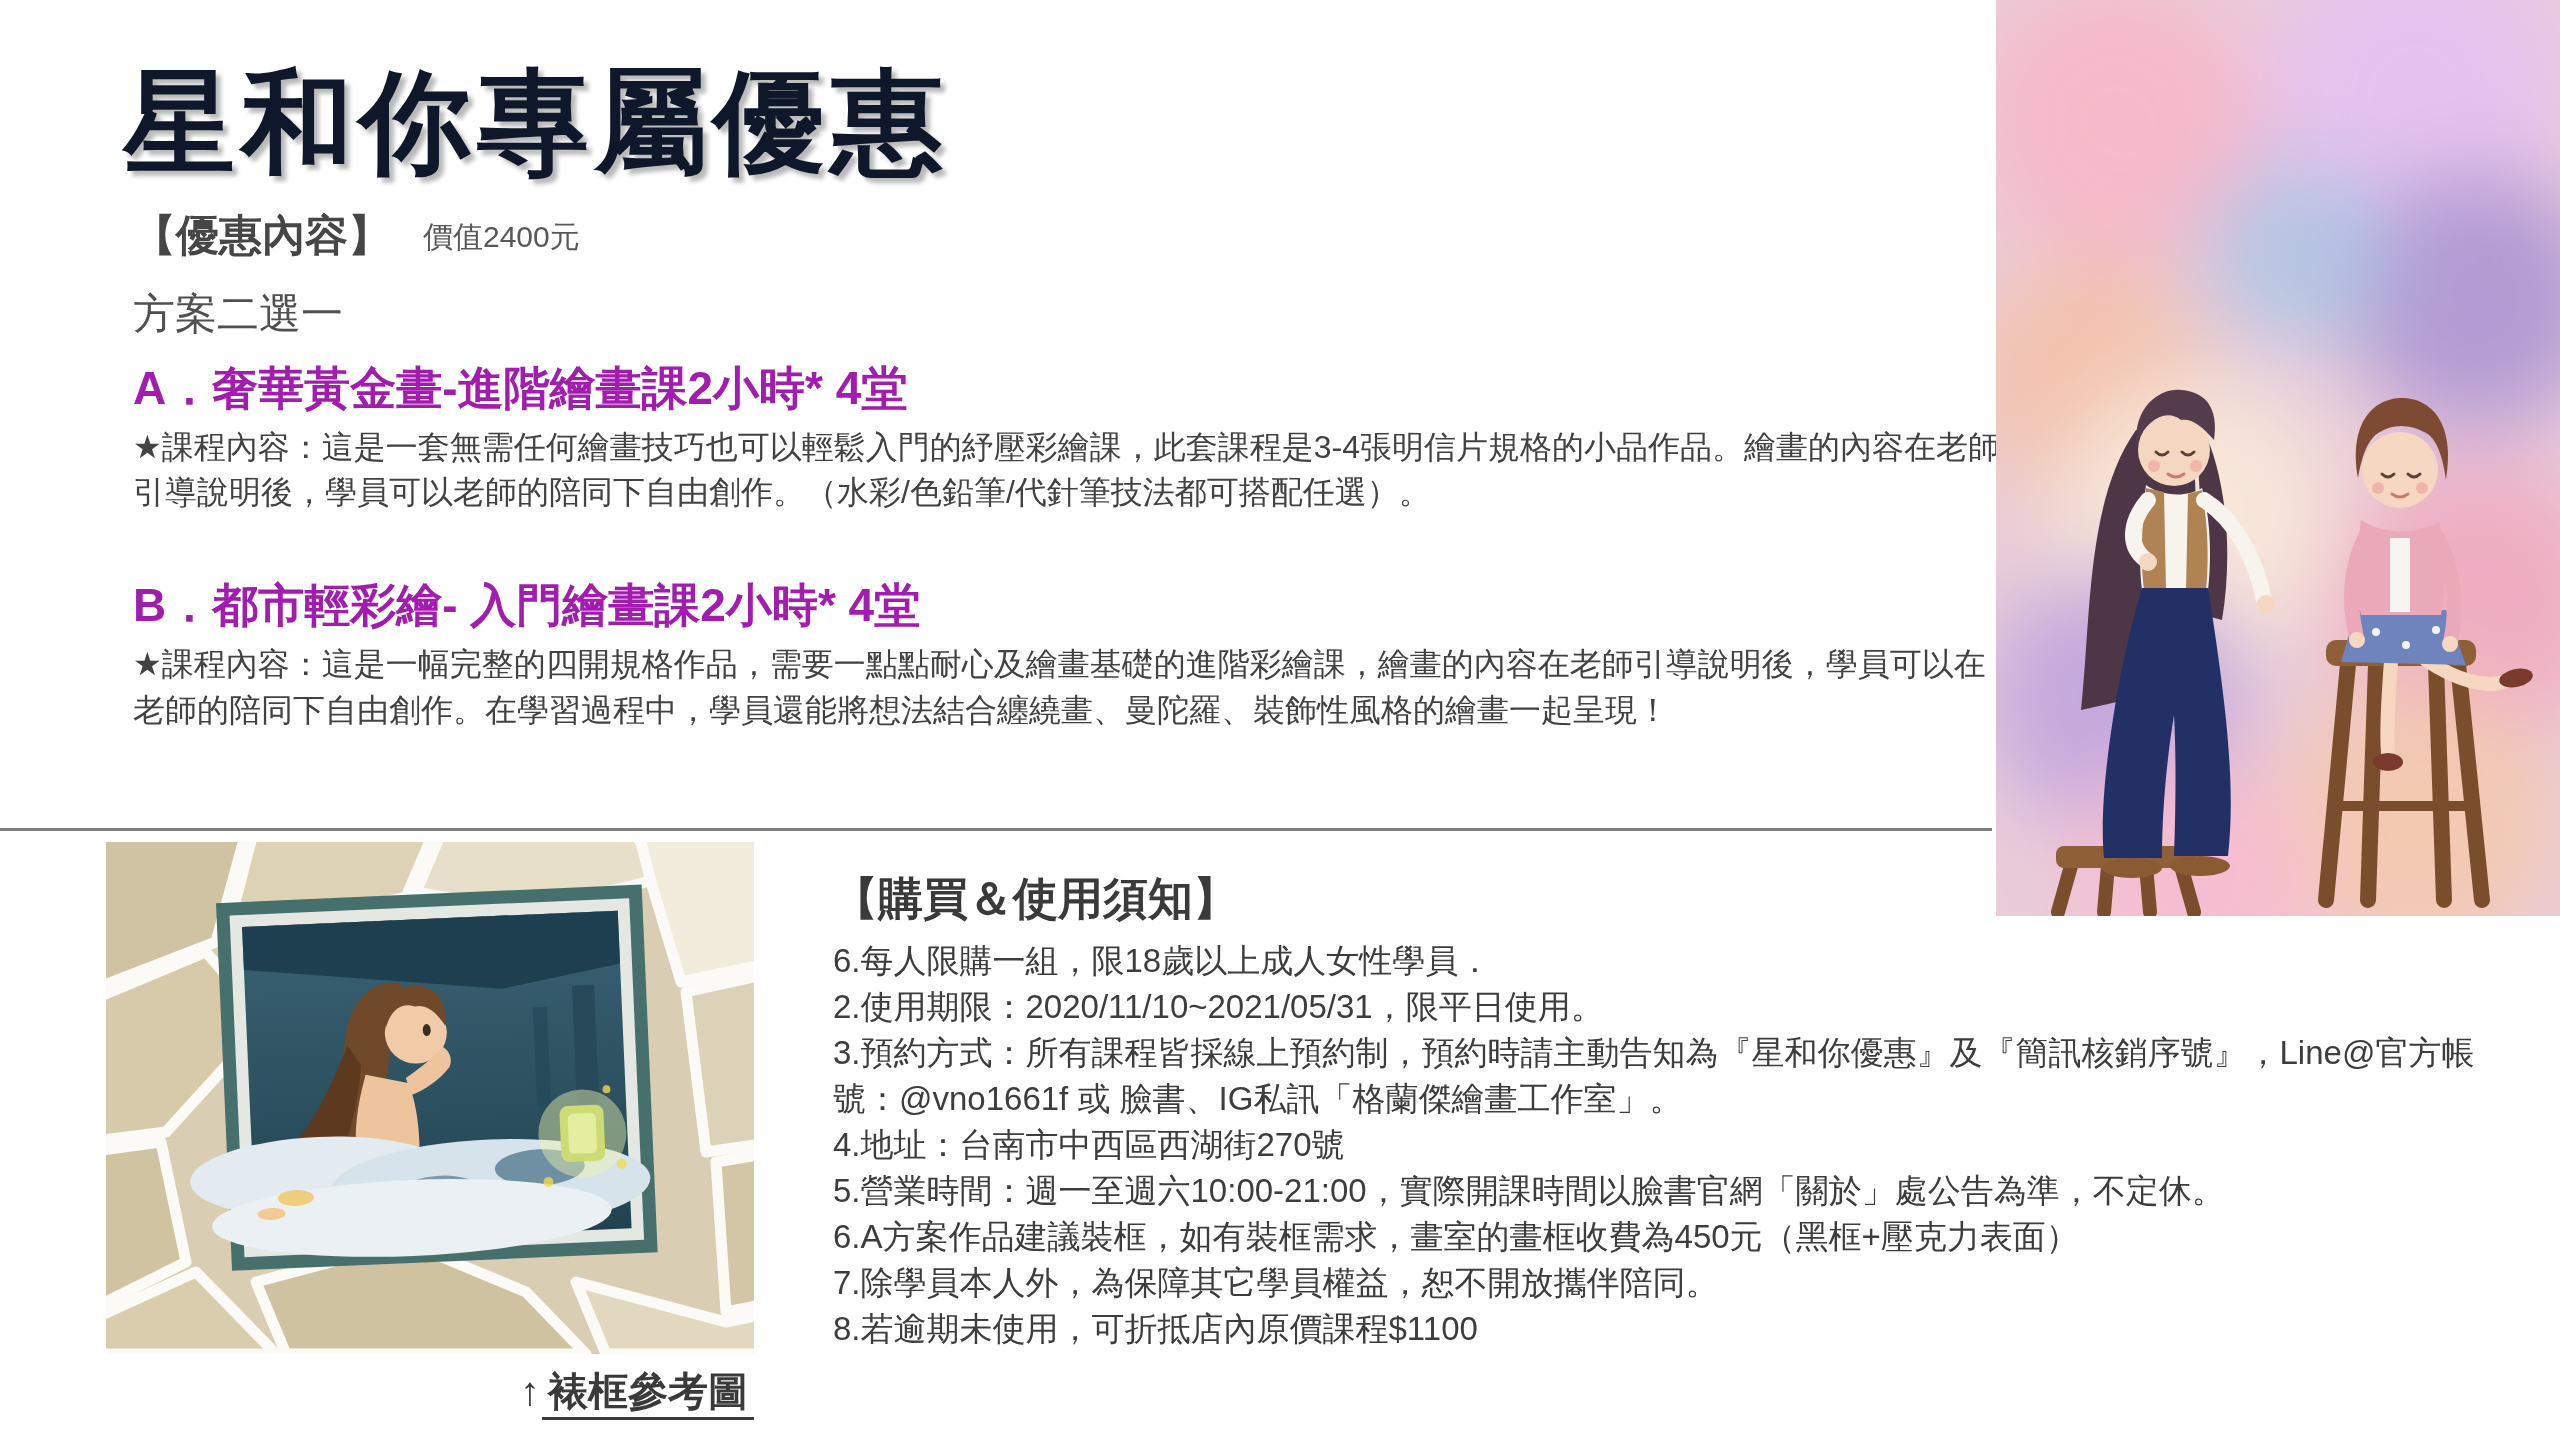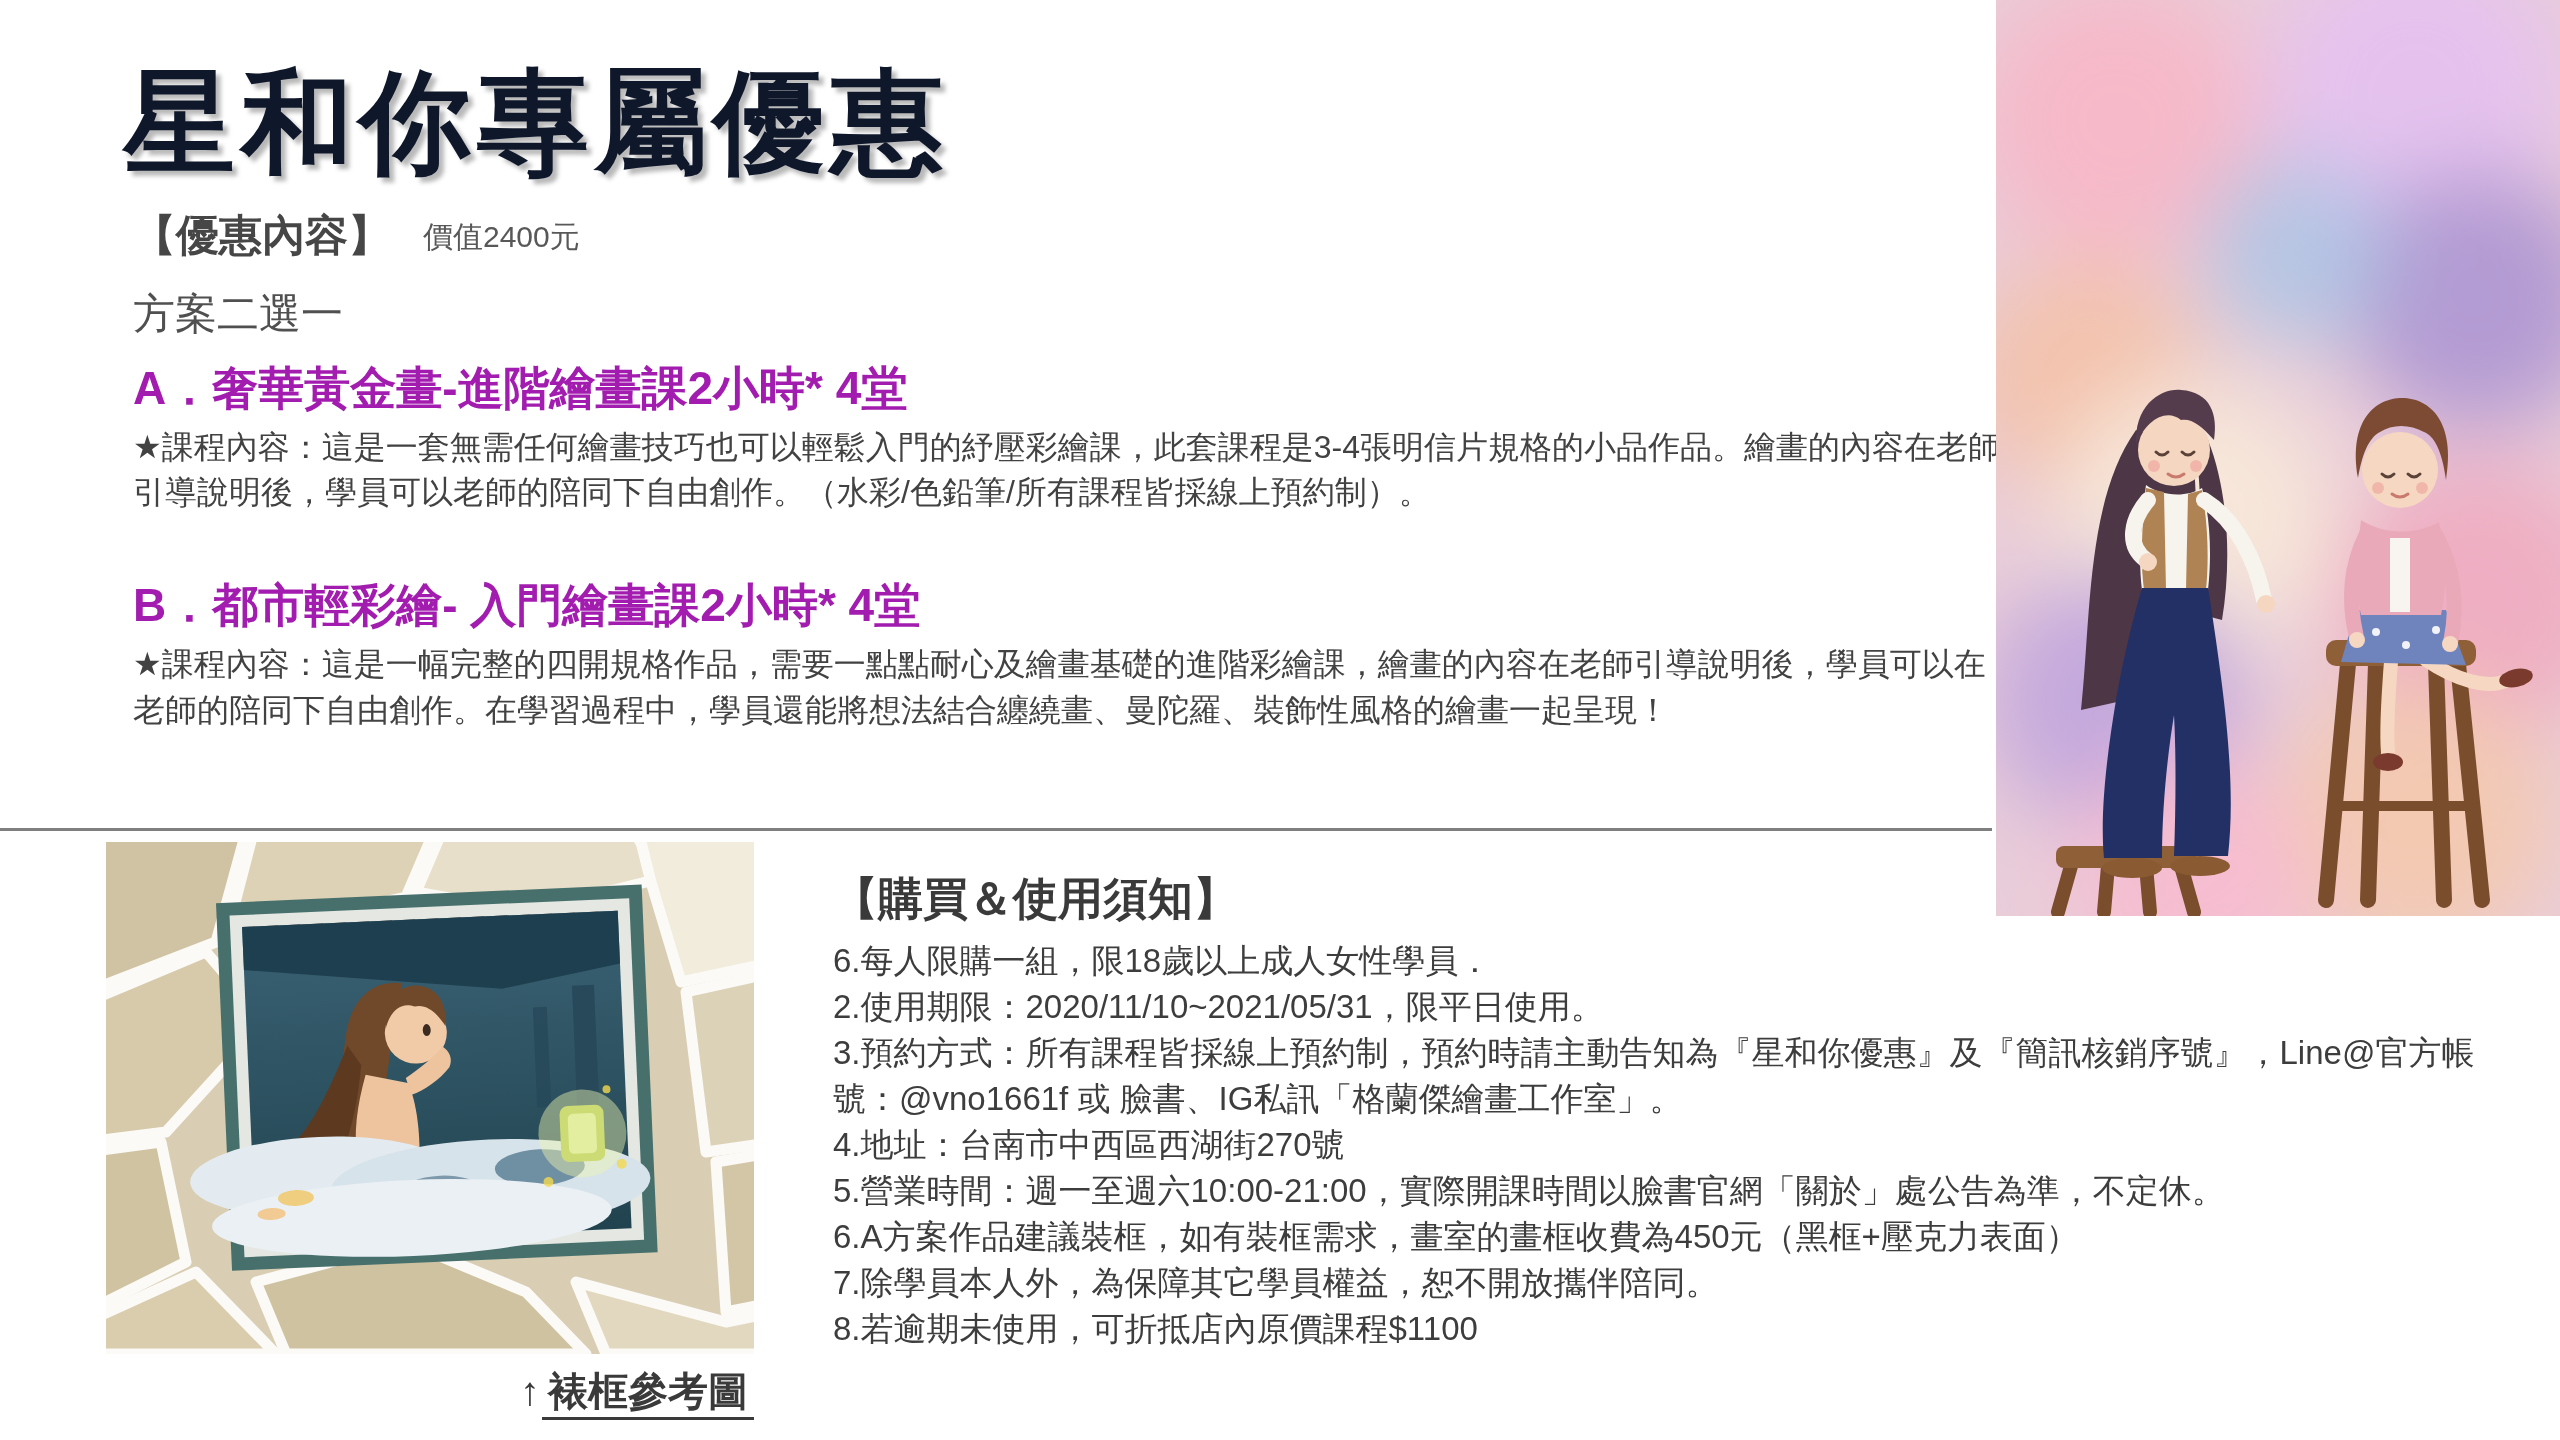--- a/index.html
+++ b/index.html
@@ -44,21 +44,21 @@
 
   <div class="left-col">
     <div class="offer-line">
       <span class="offer-heading">【優惠內容】</span>
       <span class="offer-value">價值2400元</span>
     </div>
     <div class="choose">方案二選一</div>
 
     <section>
       <h2 class="plan-heading">A．奢華黃金畫-進階繪畫課2小時* 4堂</h2>
-      <p class="plan-desc">★課程內容：這是一套無需任何繪畫技巧也可以輕鬆入門的紓壓彩繪課，此套課程是3-4張明信片規格的小品作品。繪畫的內容在老師引導說明後，學員可以老師的陪同下自由創作。（水彩/色鉛筆/所有課程皆採線上預約制）。</p>
+      <p class="plan-desc">★課程內容：這是一套無需任何繪畫技巧也可以輕鬆入門的紓壓彩繪課，此套課程是3-4張明信片規格的小品作品。繪畫的內容在老師引導說明後，學員可以老師的陪同下自由創作。（水彩/色鉛筆/代針筆技法都可搭配任選）。</p>
     </section>
 
     <section>
       <h2 class="plan-heading b">B．都市輕彩繪- 入門繪畫課2小時* 4堂</h2>
       <p class="plan-desc">★課程內容：這是一幅完整的四開規格作品，需要一點點耐心及繪畫基礎的進階彩繪課，繪畫的內容在老師引導說明後，學員可以在老師的陪同下自由創作。在學習過程中，學員還能將想法結合纏繞畫、曼陀羅、裝飾性風格的繪畫一起呈現！</p>
     </section>
   </div>
 
   <div class="divider"></div>
 

